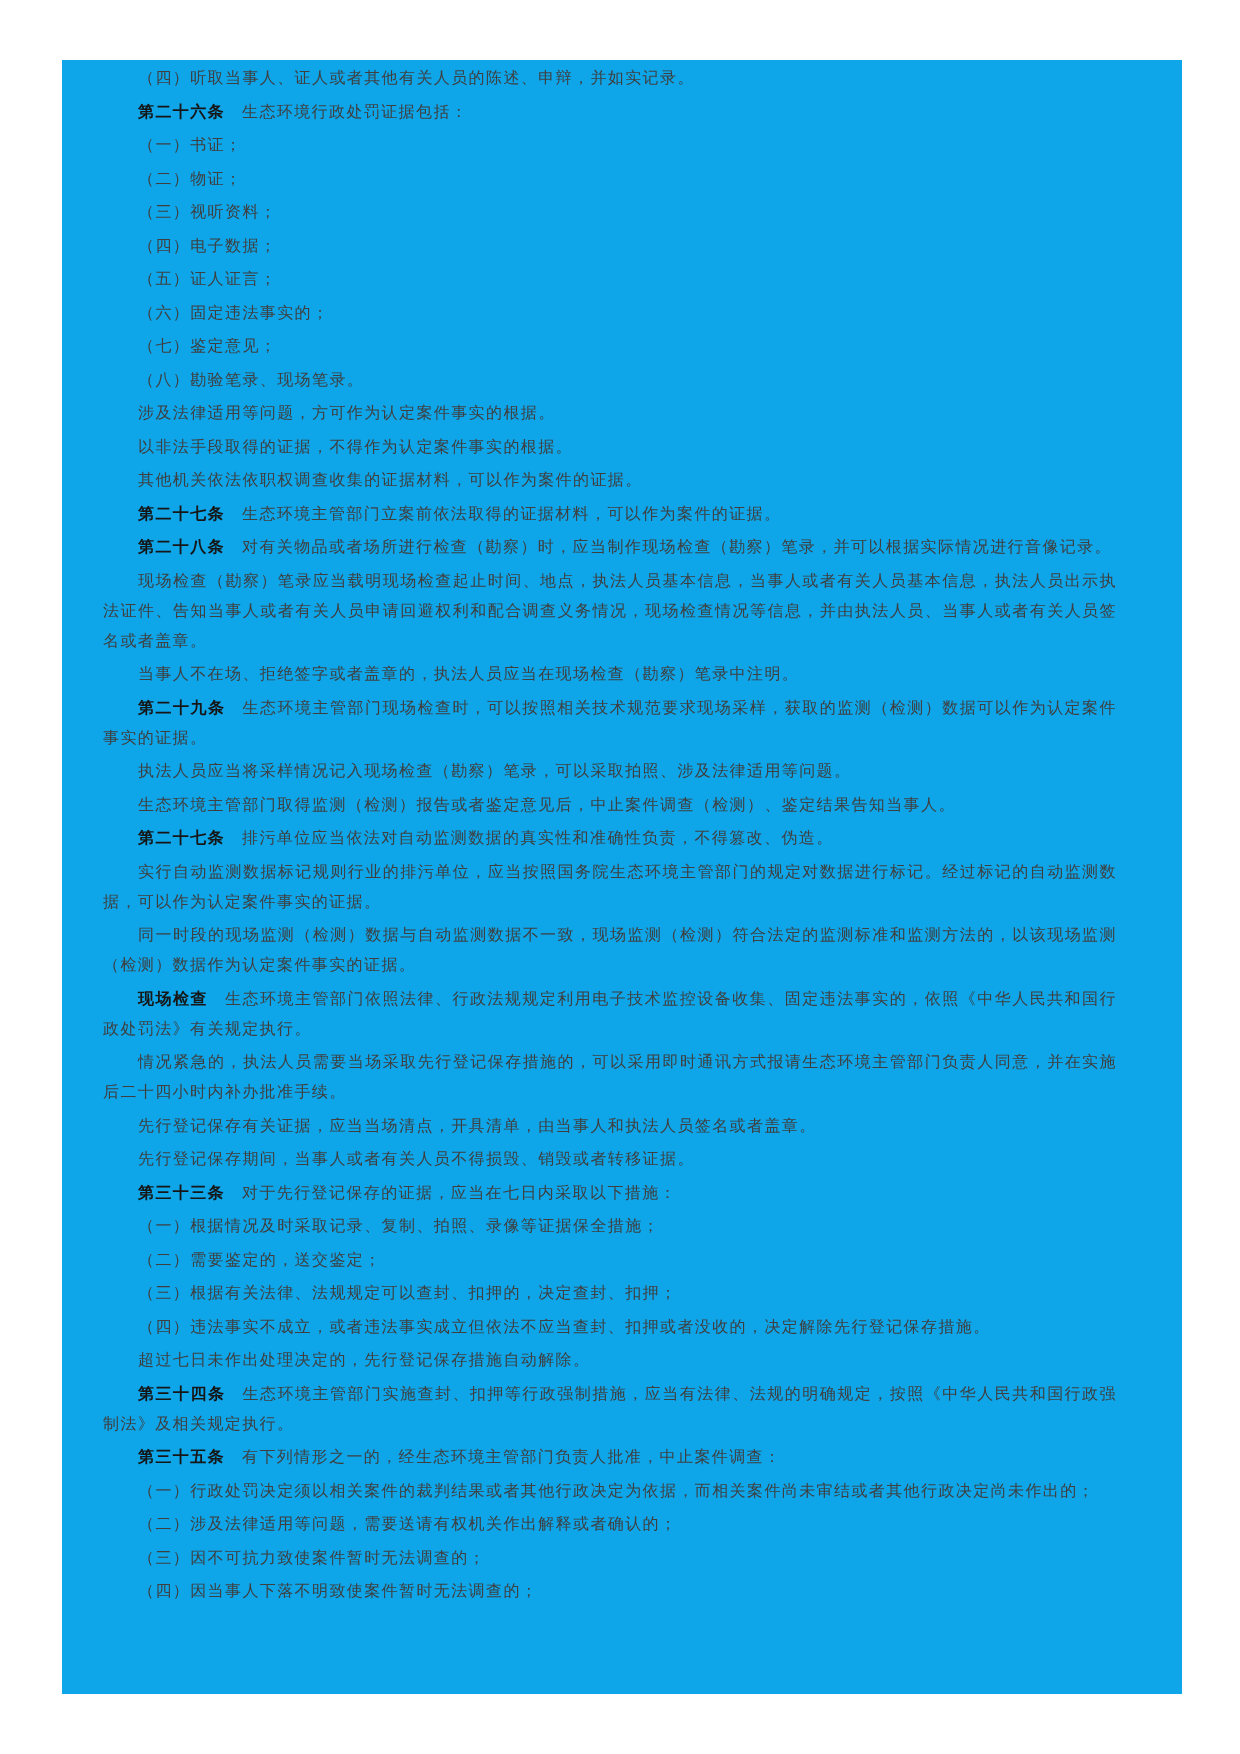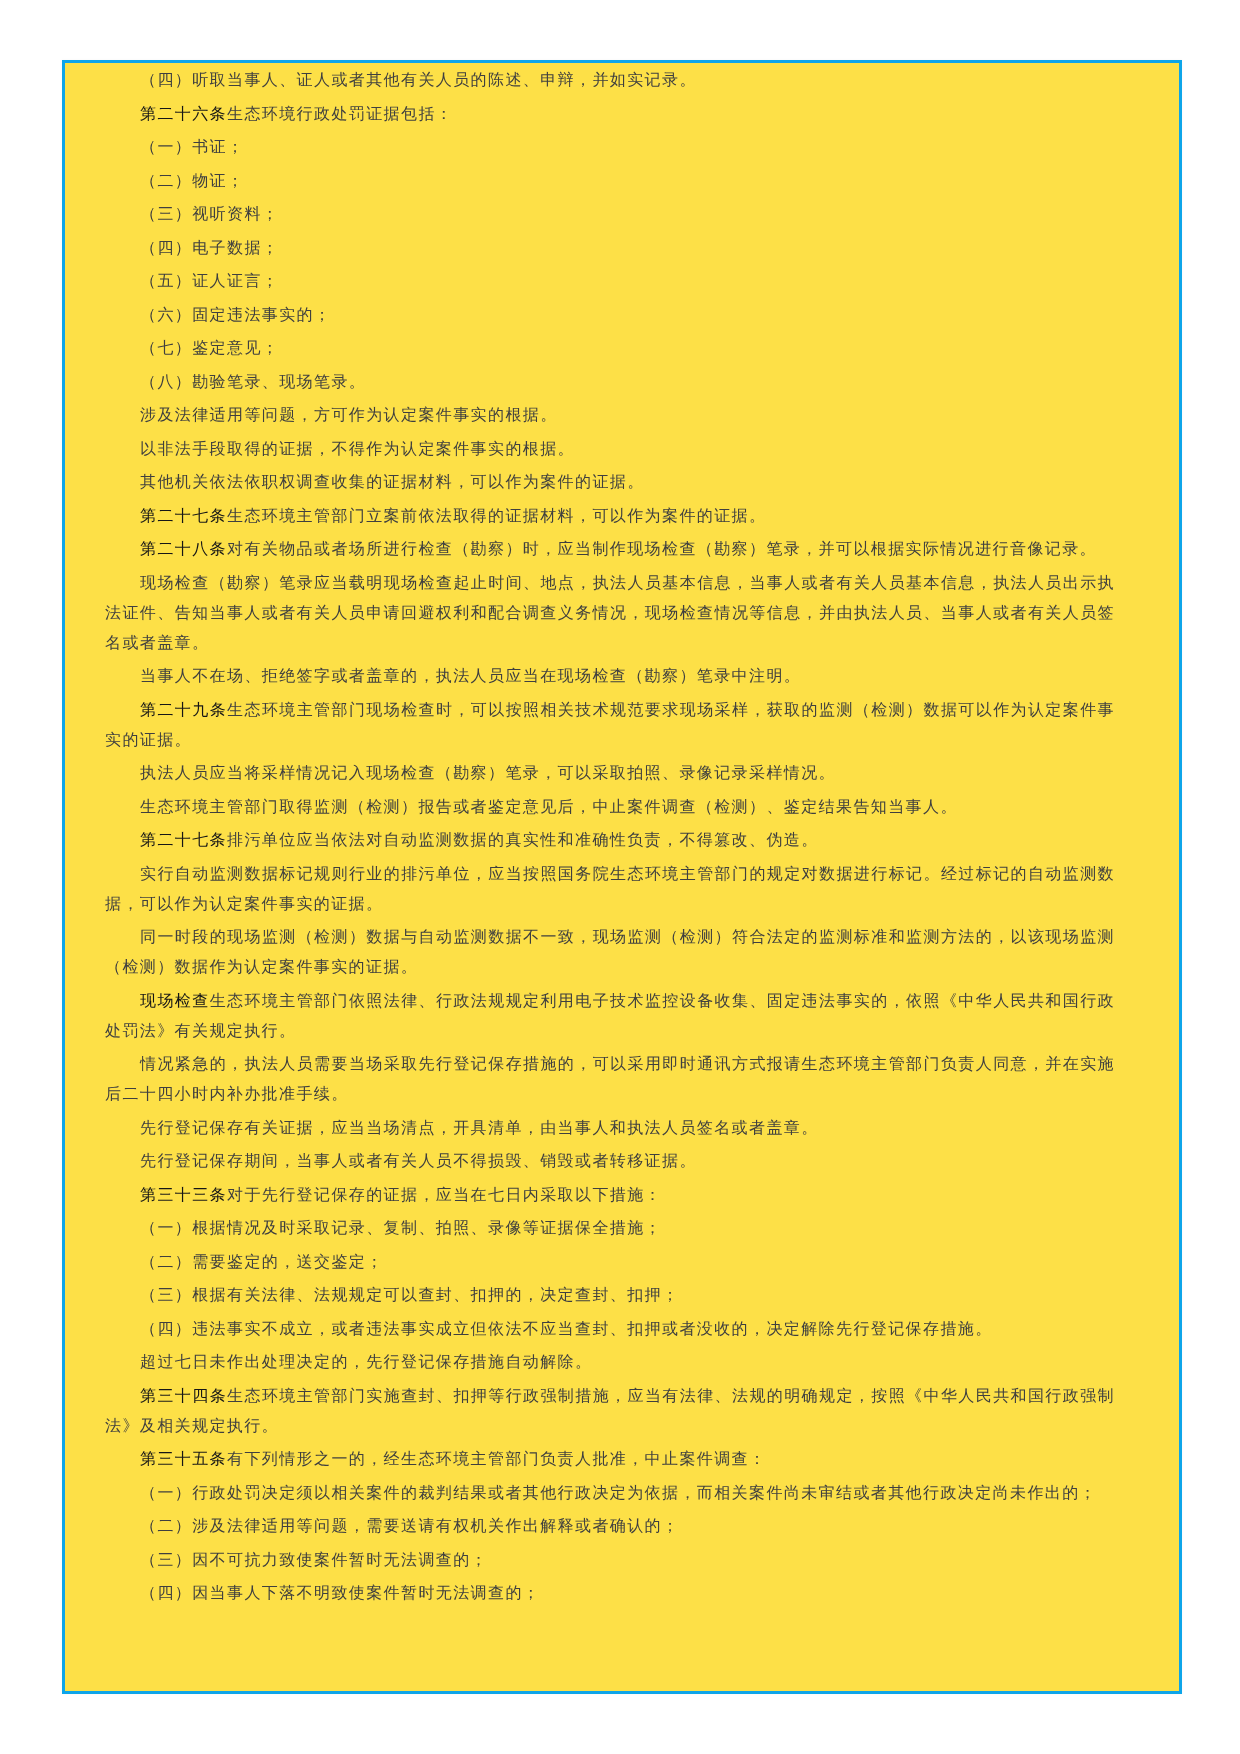--- a/index.html
+++ b/index.html
@@ -16,43 +16,43 @@
     height: 1754px;
     background: #ffffff;
     overflow: hidden;
   }
   .doc-card {
     position: absolute;
     left: 62px;
     top: 60px;
     width: 1120px;
     height: 1634px;
-    background: #fde047;
-    border: 3px solid #0ea5e9;
+    background: #0ea5e9;
+    border: 1px solid #0ea5e9;
     box-shadow: 0 0 3px rgba(0,0,0,0.04);
     box-sizing: border-box;
     overflow: hidden;
   }
   .doc-body {
     padding: 2px 64px 0 40px;
   }
   .doc-body p.para {
     margin: 0 0 3.5px 0;
     font-size: 16px;
     line-height: 30px;
     letter-spacing: 1.4px;
     color: #3f3f3f;
     text-align: justify;
     text-indent: 35px;
     font-family: "Liberation Sans", sans-serif;
   }
   .doc-body p.para strong.article-no {
-    font-weight: 400;
+    font-weight: 700;
     color: #161616;
-    margin-right: 0;
+    margin-right: 17px;
   }
 </style>
 </head>
 <body>
 
 <div class="viewport">
   <div class="doc-card">
     <div class="doc-body">
         <p class="para">（四）听取当事人、证人或者其他有关人员的陈述、申辩，并如实记录。</p>
         <p class="para"><strong class="article-no">第二十六条</strong>生态环境行政处罚证据包括：</p>
@@ -65,21 +65,21 @@
         <p class="para">（七）鉴定意见；</p>
         <p class="para">（八）勘验笔录、现场笔录。</p>
         <p class="para">涉及法律适用等问题，方可作为认定案件事实的根据。</p>
         <p class="para">以非法手段取得的证据，不得作为认定案件事实的根据。</p>
         <p class="para">其他机关依法依职权调查收集的证据材料，可以作为案件的证据。</p>
         <p class="para"><strong class="article-no">第二十七条</strong>生态环境主管部门立案前依法取得的证据材料，可以作为案件的证据。</p>
         <p class="para"><strong class="article-no">第二十八条</strong>对有关物品或者场所进行检查（勘察）时，应当制作现场检查（勘察）笔录，并可以根据实际情况进行音像记录。</p>
         <p class="para">现场检查（勘察）笔录应当载明现场检查起止时间、地点，执法人员基本信息，当事人或者有关人员基本信息，执法人员出示执法证件、告知当事人或者有关人员申请回避权利和配合调查义务情况，现场检查情况等信息，并由执法人员、当事人或者有关人员签名或者盖章。</p>
         <p class="para">当事人不在场、拒绝签字或者盖章的，执法人员应当在现场检查（勘察）笔录中注明。</p>
         <p class="para"><strong class="article-no">第二十九条</strong>生态环境主管部门现场检查时，可以按照相关技术规范要求现场采样，获取的监测（检测）数据可以作为认定案件事实的证据。</p>
-        <p class="para">执法人员应当将采样情况记入现场检查（勘察）笔录，可以采取拍照、录像记录采样情况。</p>
+        <p class="para">执法人员应当将采样情况记入现场检查（勘察）笔录，可以采取拍照、涉及法律适用等问题。</p>
         <p class="para">生态环境主管部门取得监测（检测）报告或者鉴定意见后，中止案件调查（检测）、鉴定结果告知当事人。</p>
         <p class="para"><strong class="article-no">第二十七条</strong>排污单位应当依法对自动监测数据的真实性和准确性负责，不得篡改、伪造。</p>
         <p class="para">实行自动监测数据标记规则行业的排污单位，应当按照国务院生态环境主管部门的规定对数据进行标记。经过标记的自动监测数据，可以作为认定案件事实的证据。</p>
         <p class="para">同一时段的现场监测（检测）数据与自动监测数据不一致，现场监测（检测）符合法定的监测标准和监测方法的，以该现场监测（检测）数据作为认定案件事实的证据。</p>
         <p class="para"><strong class="article-no">现场检查</strong>生态环境主管部门依照法律、行政法规规定利用电子技术监控设备收集、固定违法事实的，依照《中华人民共和国行政处罚法》有关规定执行。</p>
         <p class="para">情况紧急的，执法人员需要当场采取先行登记保存措施的，可以采用即时通讯方式报请生态环境主管部门负责人同意，并在实施后二十四小时内补办批准手续。</p>
         <p class="para">先行登记保存有关证据，应当当场清点，开具清单，由当事人和执法人员签名或者盖章。</p>
         <p class="para">先行登记保存期间，当事人或者有关人员不得损毁、销毁或者转移证据。</p>
         <p class="para"><strong class="article-no">第三十三条</strong>对于先行登记保存的证据，应当在七日内采取以下措施：</p>
         <p class="para">（一）根据情况及时采取记录、复制、拍照、录像等证据保全措施；</p>

